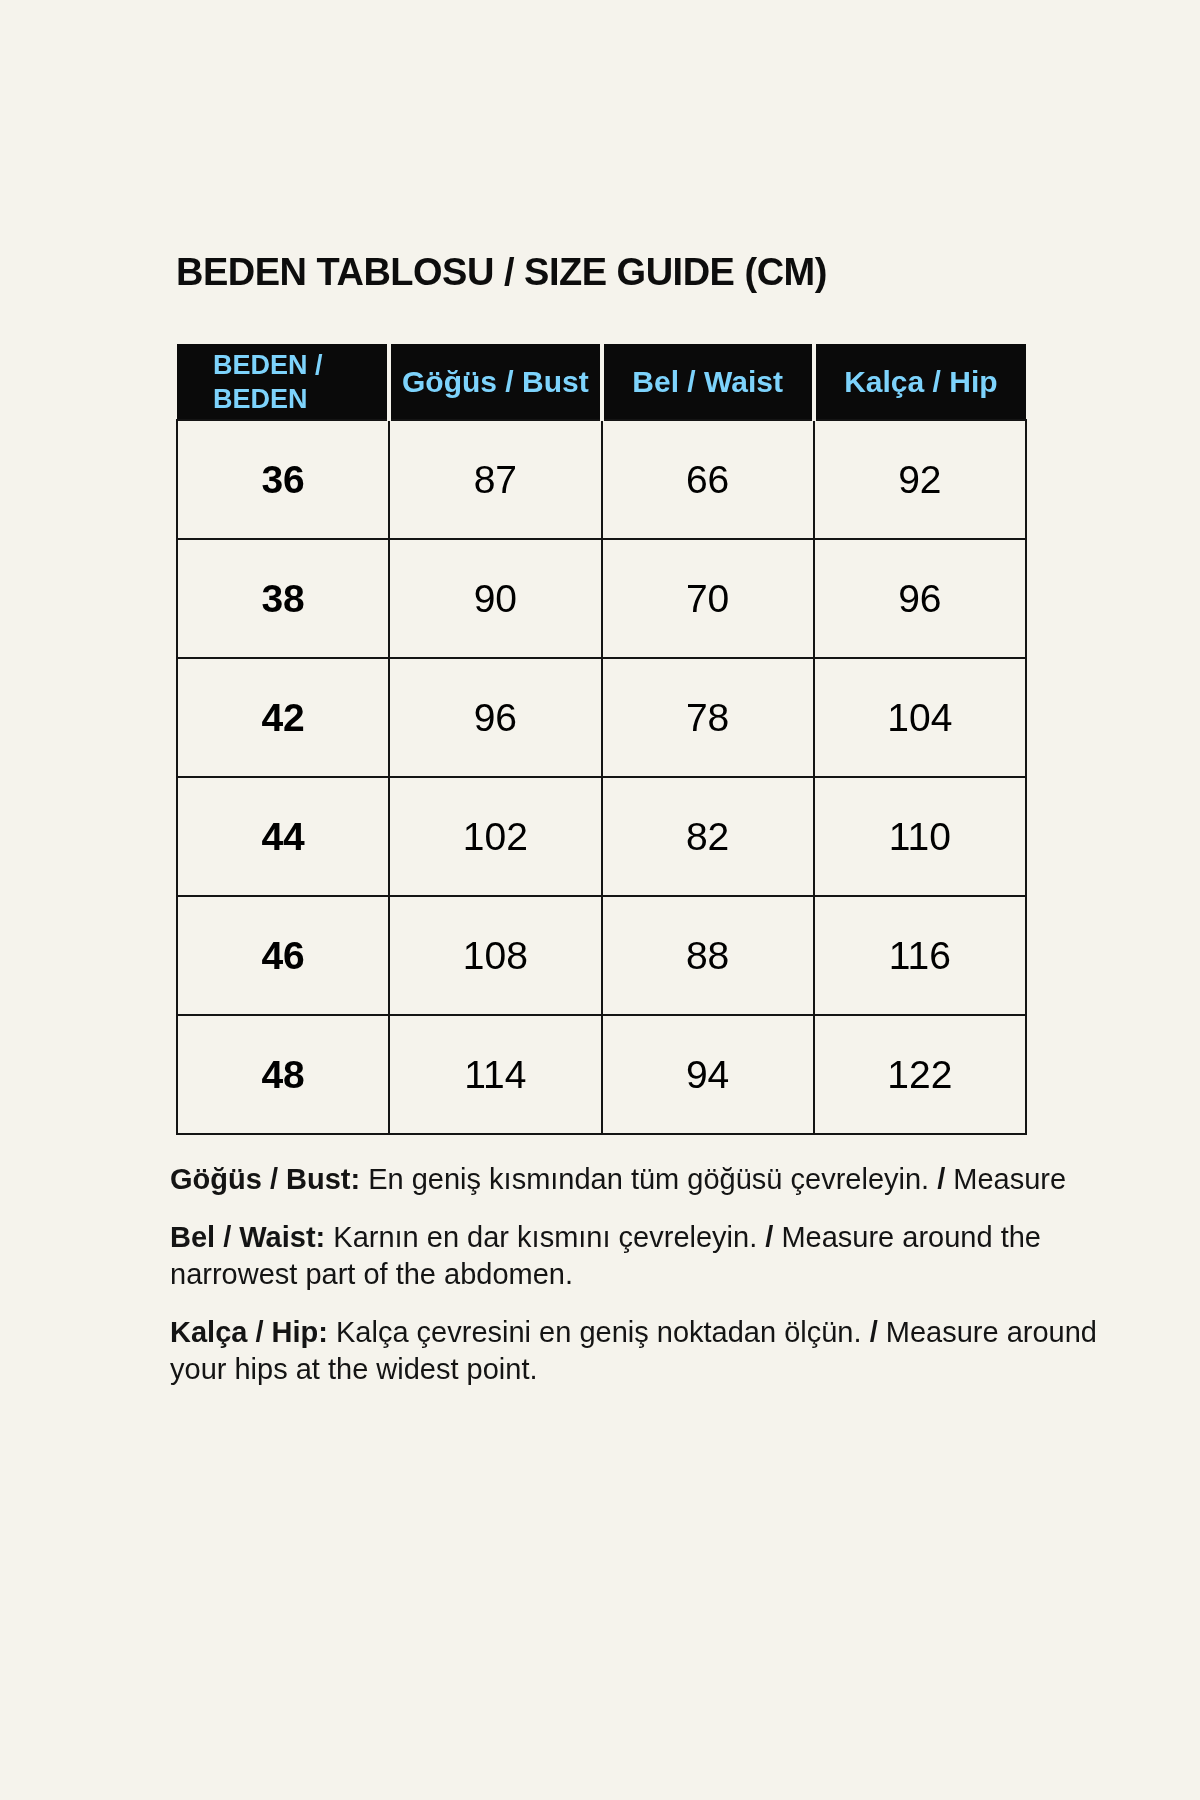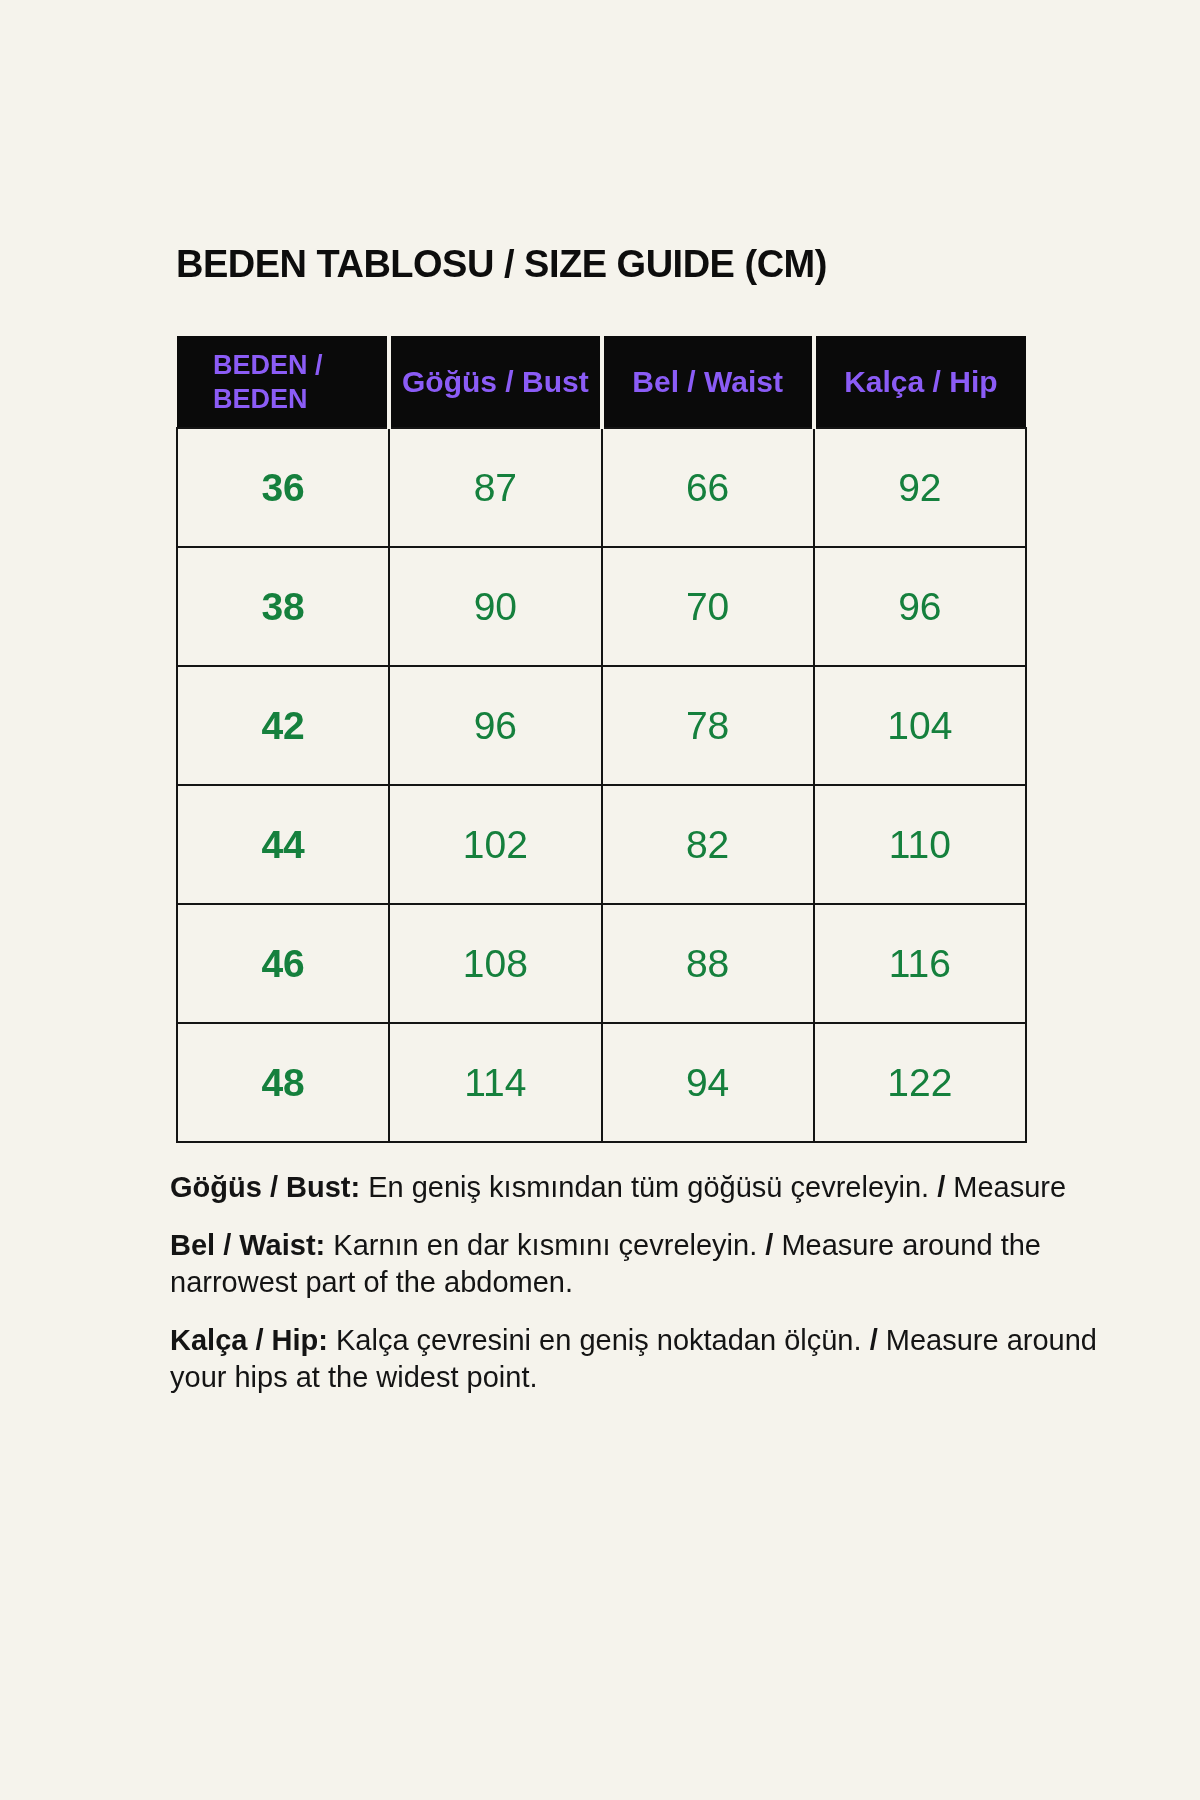--- a/index.html
+++ b/index.html
@@ -9,37 +9,37 @@
     height: 1800px;
     background: #F5F3EC;
     color: #141414;
     font-family: "Liberation Sans", sans-serif;
     overflow: hidden;
   }
   .page {
     padding: 233px 0 0 176px;
   }
   .title {
-    margin: 8px 0 49px 0;
+    margin: 16px 0 49px 0;
     font-size: 38px;
     line-height: 46px;
     font-weight: 700;
     letter-spacing: -0.5px;
     color: #0D0D0D;
   }
   table.size-table {
     border-collapse: collapse;
     table-layout: fixed;
     width: 851px;
   }
   table.size-table col { width: 25%; }
   .size-table th {
     background: #0A0A0A;
-    color: #8b5cf6;
-    height: 92px;
+    color: #7dd3fc;
+    height: 76px;
     padding: 0;
     font-size: 30px;
     font-weight: 700;
     text-align: center;
     vertical-align: middle;
     border: none;
     border-right: 4px solid #F5F3EC;
   }
   .size-table th:last-child { border-right: none; }
   .size-table th.th-size {
@@ -49,21 +49,21 @@
     line-height: 34px;
   }
   .size-table td {
     border: 2px solid #141414;
     height: 119px;
     padding: 0;
     text-align: center;
     vertical-align: middle;
     font-size: 39px;
     font-weight: 400;
-    color: #15803d;
+    color: #000000;
   }
   .size-table td.size-col { font-weight: 700; }
   .notes {
     margin: 26px 0 0 -6px;
     width: 1010px;
     font-size: 29px;
     line-height: 37px;
     color: #141414;
   }
   .notes p { margin: 0 0 21px 0; }

